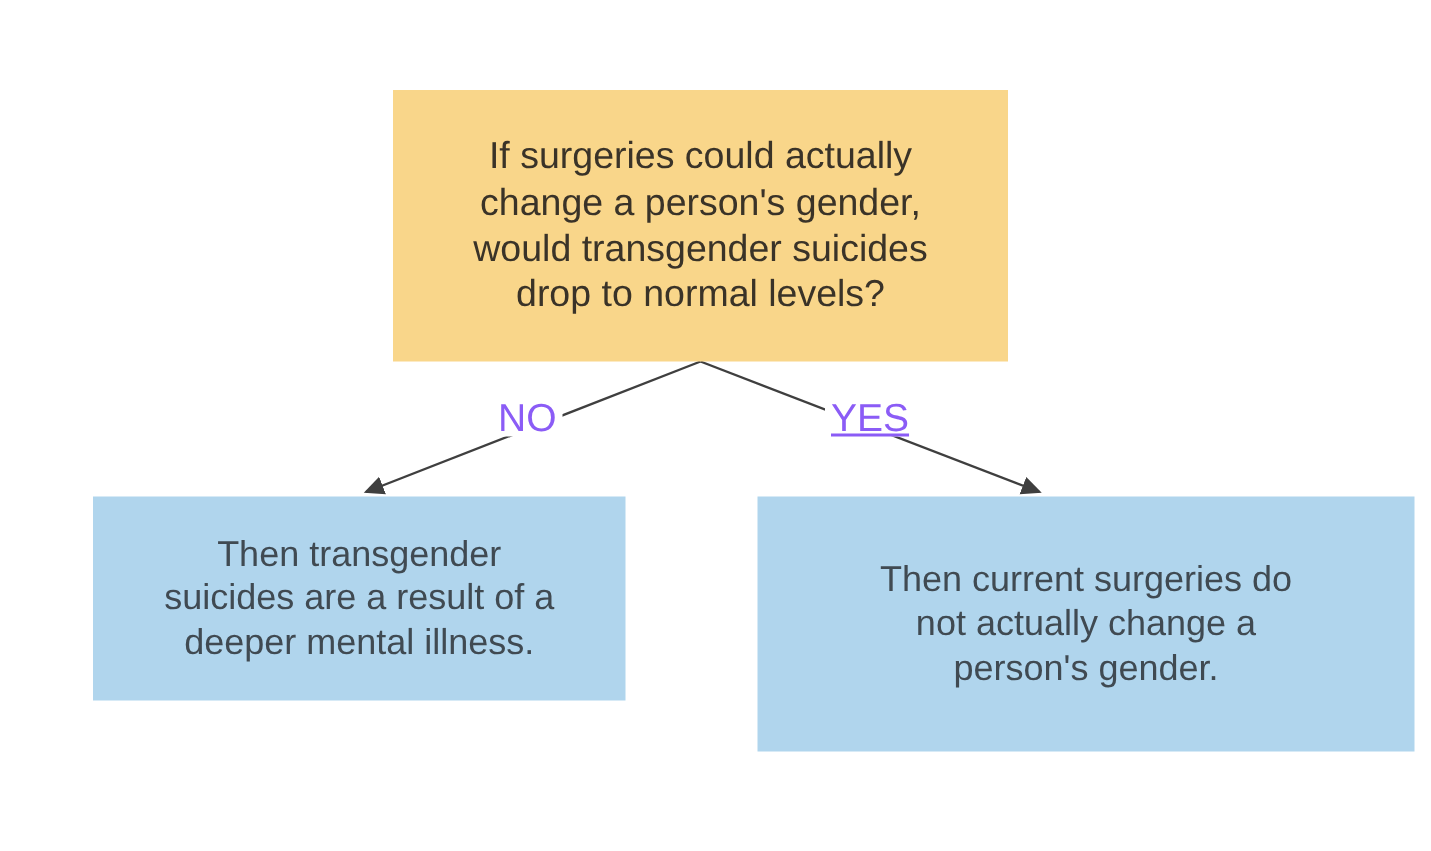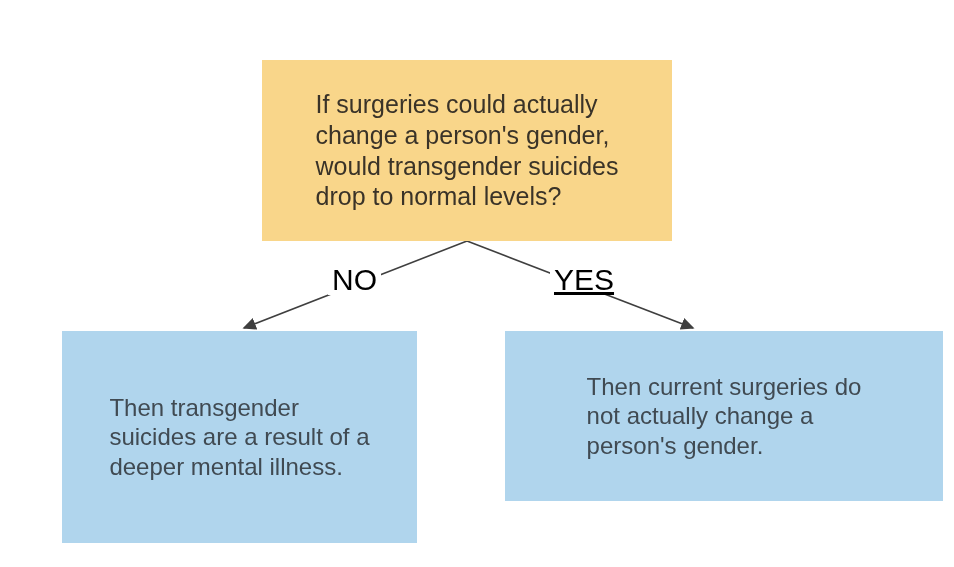--- a/index.html
+++ b/index.html
@@ -16,21 +16,21 @@
     height: 567px;
     background: #ffffff;
     overflow: hidden;
   }
   .node {
     position: absolute;
     box-sizing: border-box;
     display: flex;
     align-items: center;
     justify-content: center;
-    text-align: left;
+    text-align: center;
     line-height: 1.23;
     white-space: pre-line;
     z-index: 2;
   }
   .node-question {
     left: 262px;
     top: 60px;
     width: 410px;
     height: 181px;
     background: #f9d68a;
@@ -41,40 +41,40 @@
   .node-outcome {
     background: #b0d5ed;
     color: #404a52;
     font-size: 24px;
     padding: 4px 16px;
   }
   .node-outcome-no {
     left: 62px;
     top: 331px;
     width: 355px;
-    height: 212px;
+    height: 136px;
   }
   .node-outcome-yes {
     left: 505px;
     top: 331px;
     width: 438px;
     height: 170px;
   }
   #edges {
     position: absolute;
     left: 0;
     top: 0;
     width: 954px;
     height: 567px;
     z-index: 1;
   }
   .edge-label {
     position: absolute;
-    color: #000000;
-    font-size: 30px;
+    color: #8b5cf6;
+    font-size: 26px;
     line-height: 1;
     z-index: 3;
     background: #ffffff;
     padding: 0 4px;
   }
   .edge-label-no {
     left: 328px;
     top: 265px;
   }
   .edge-label-yes {

